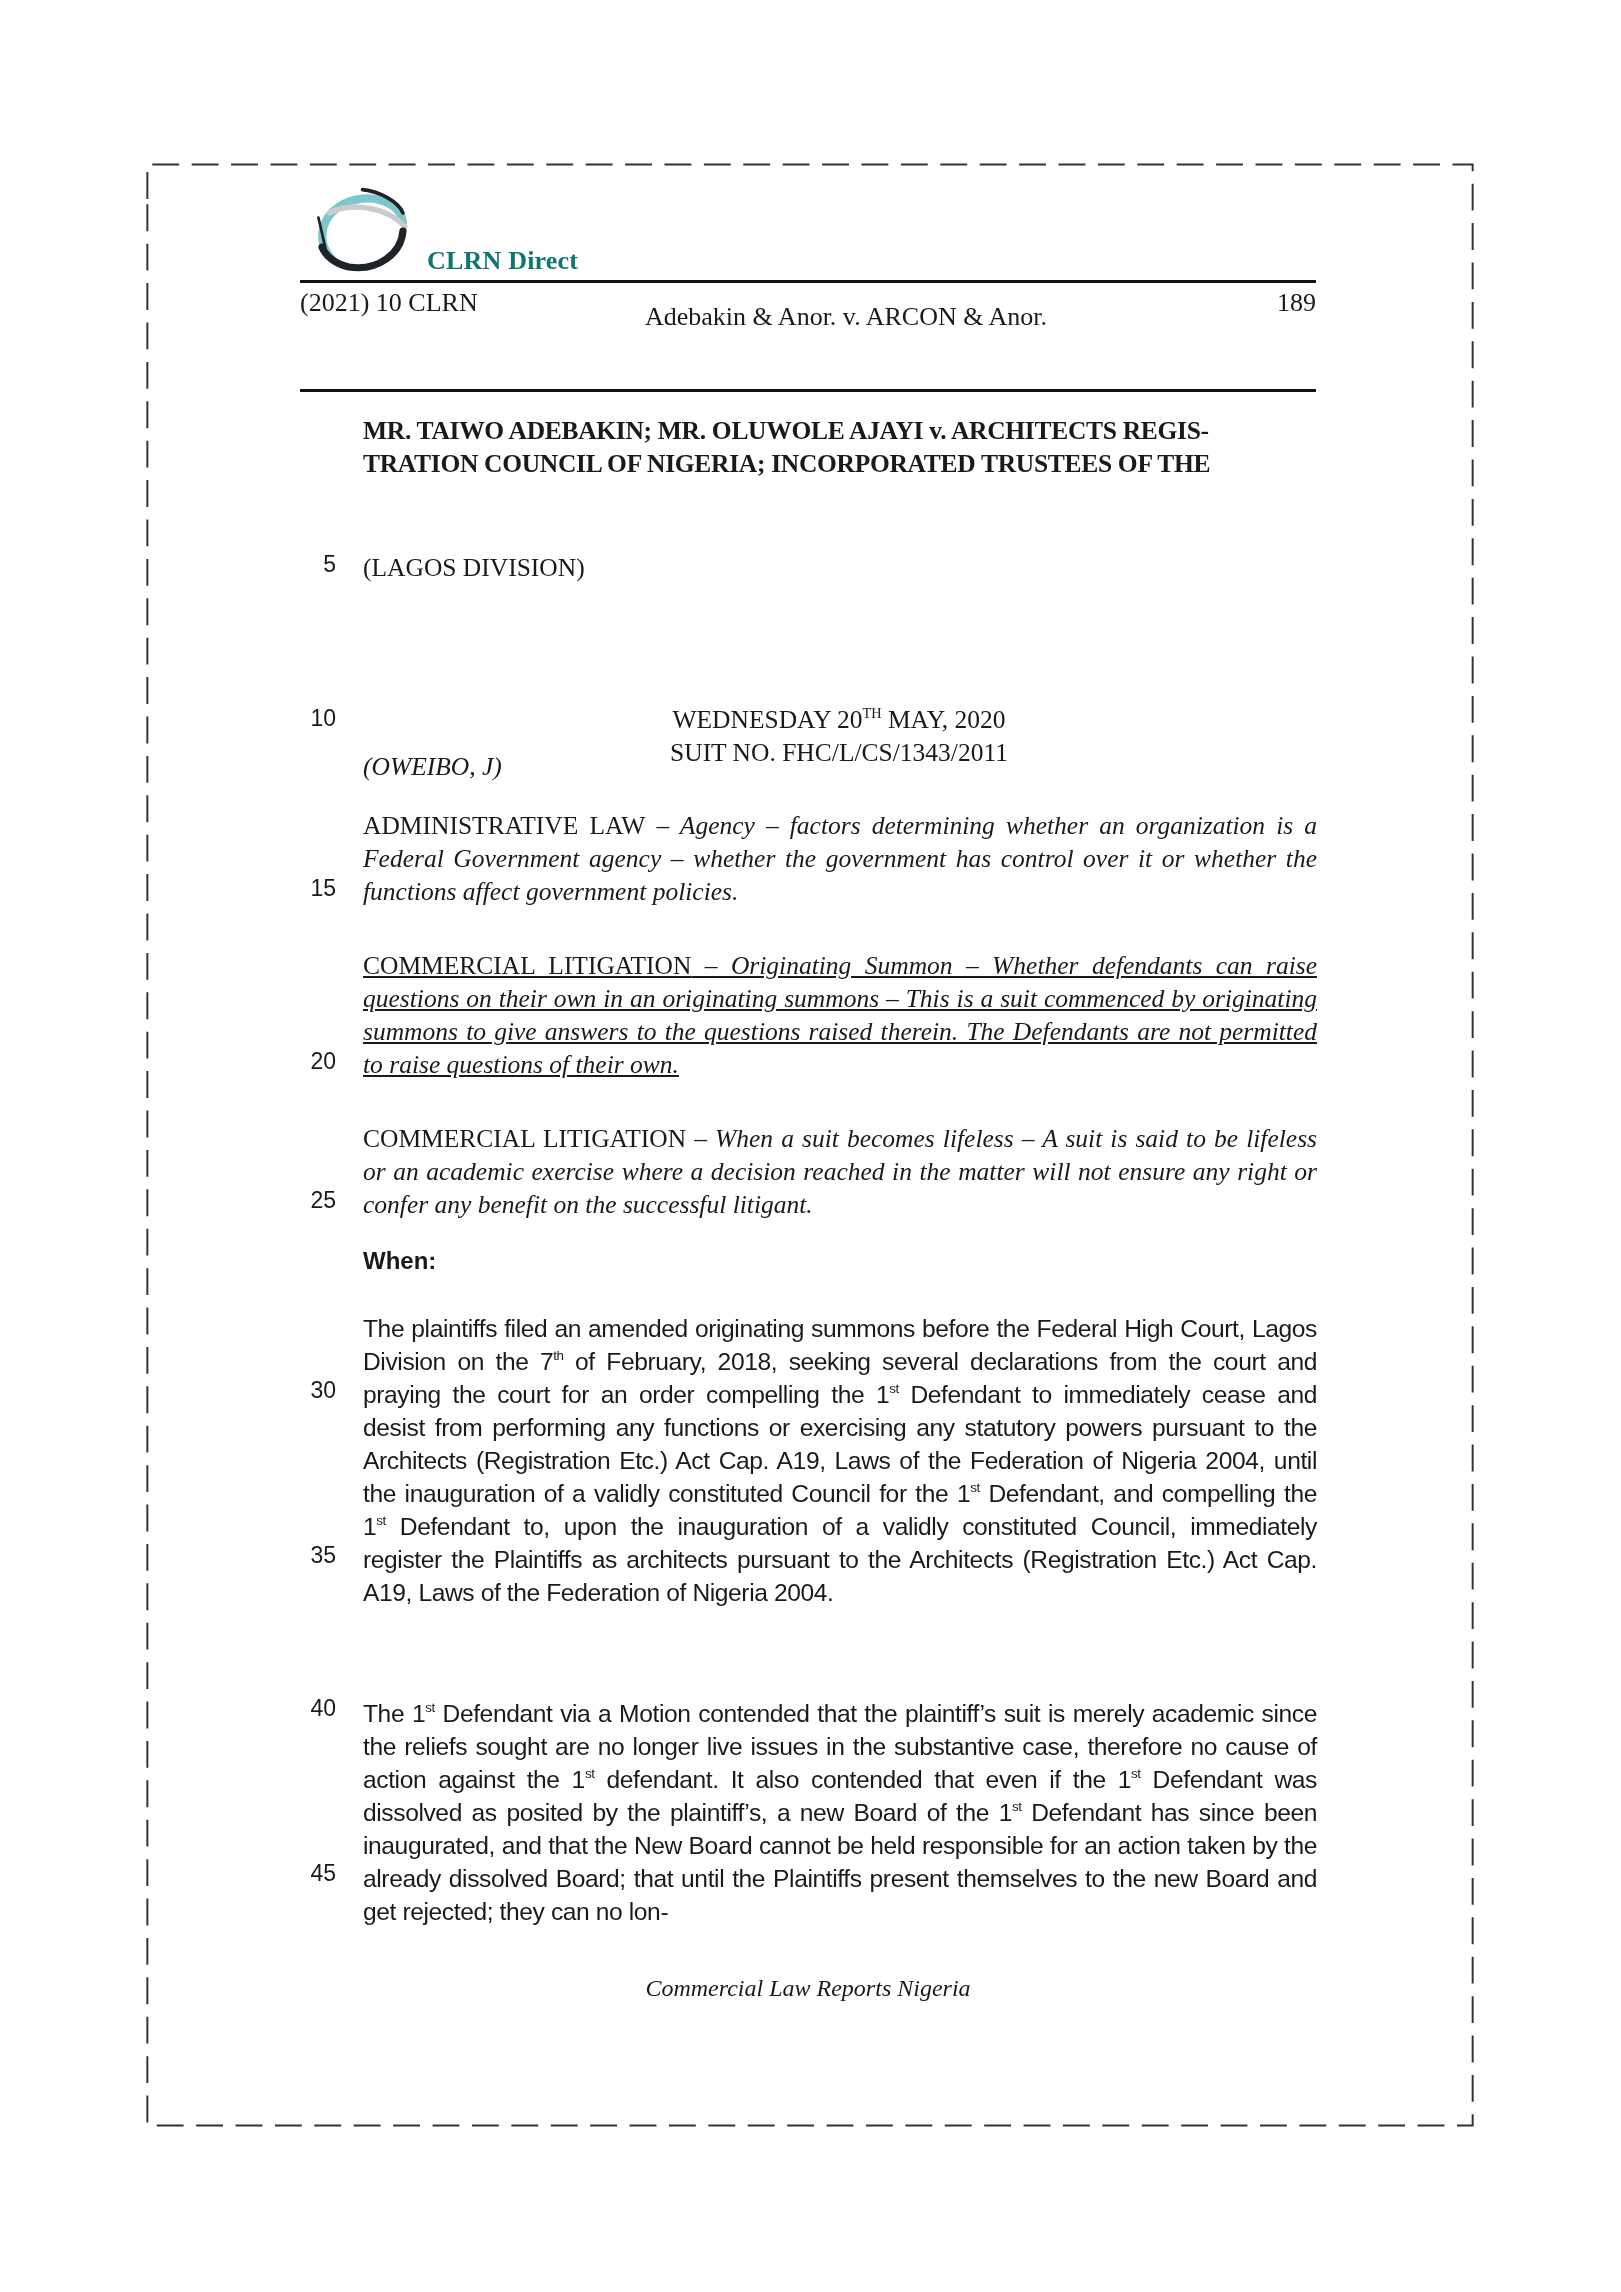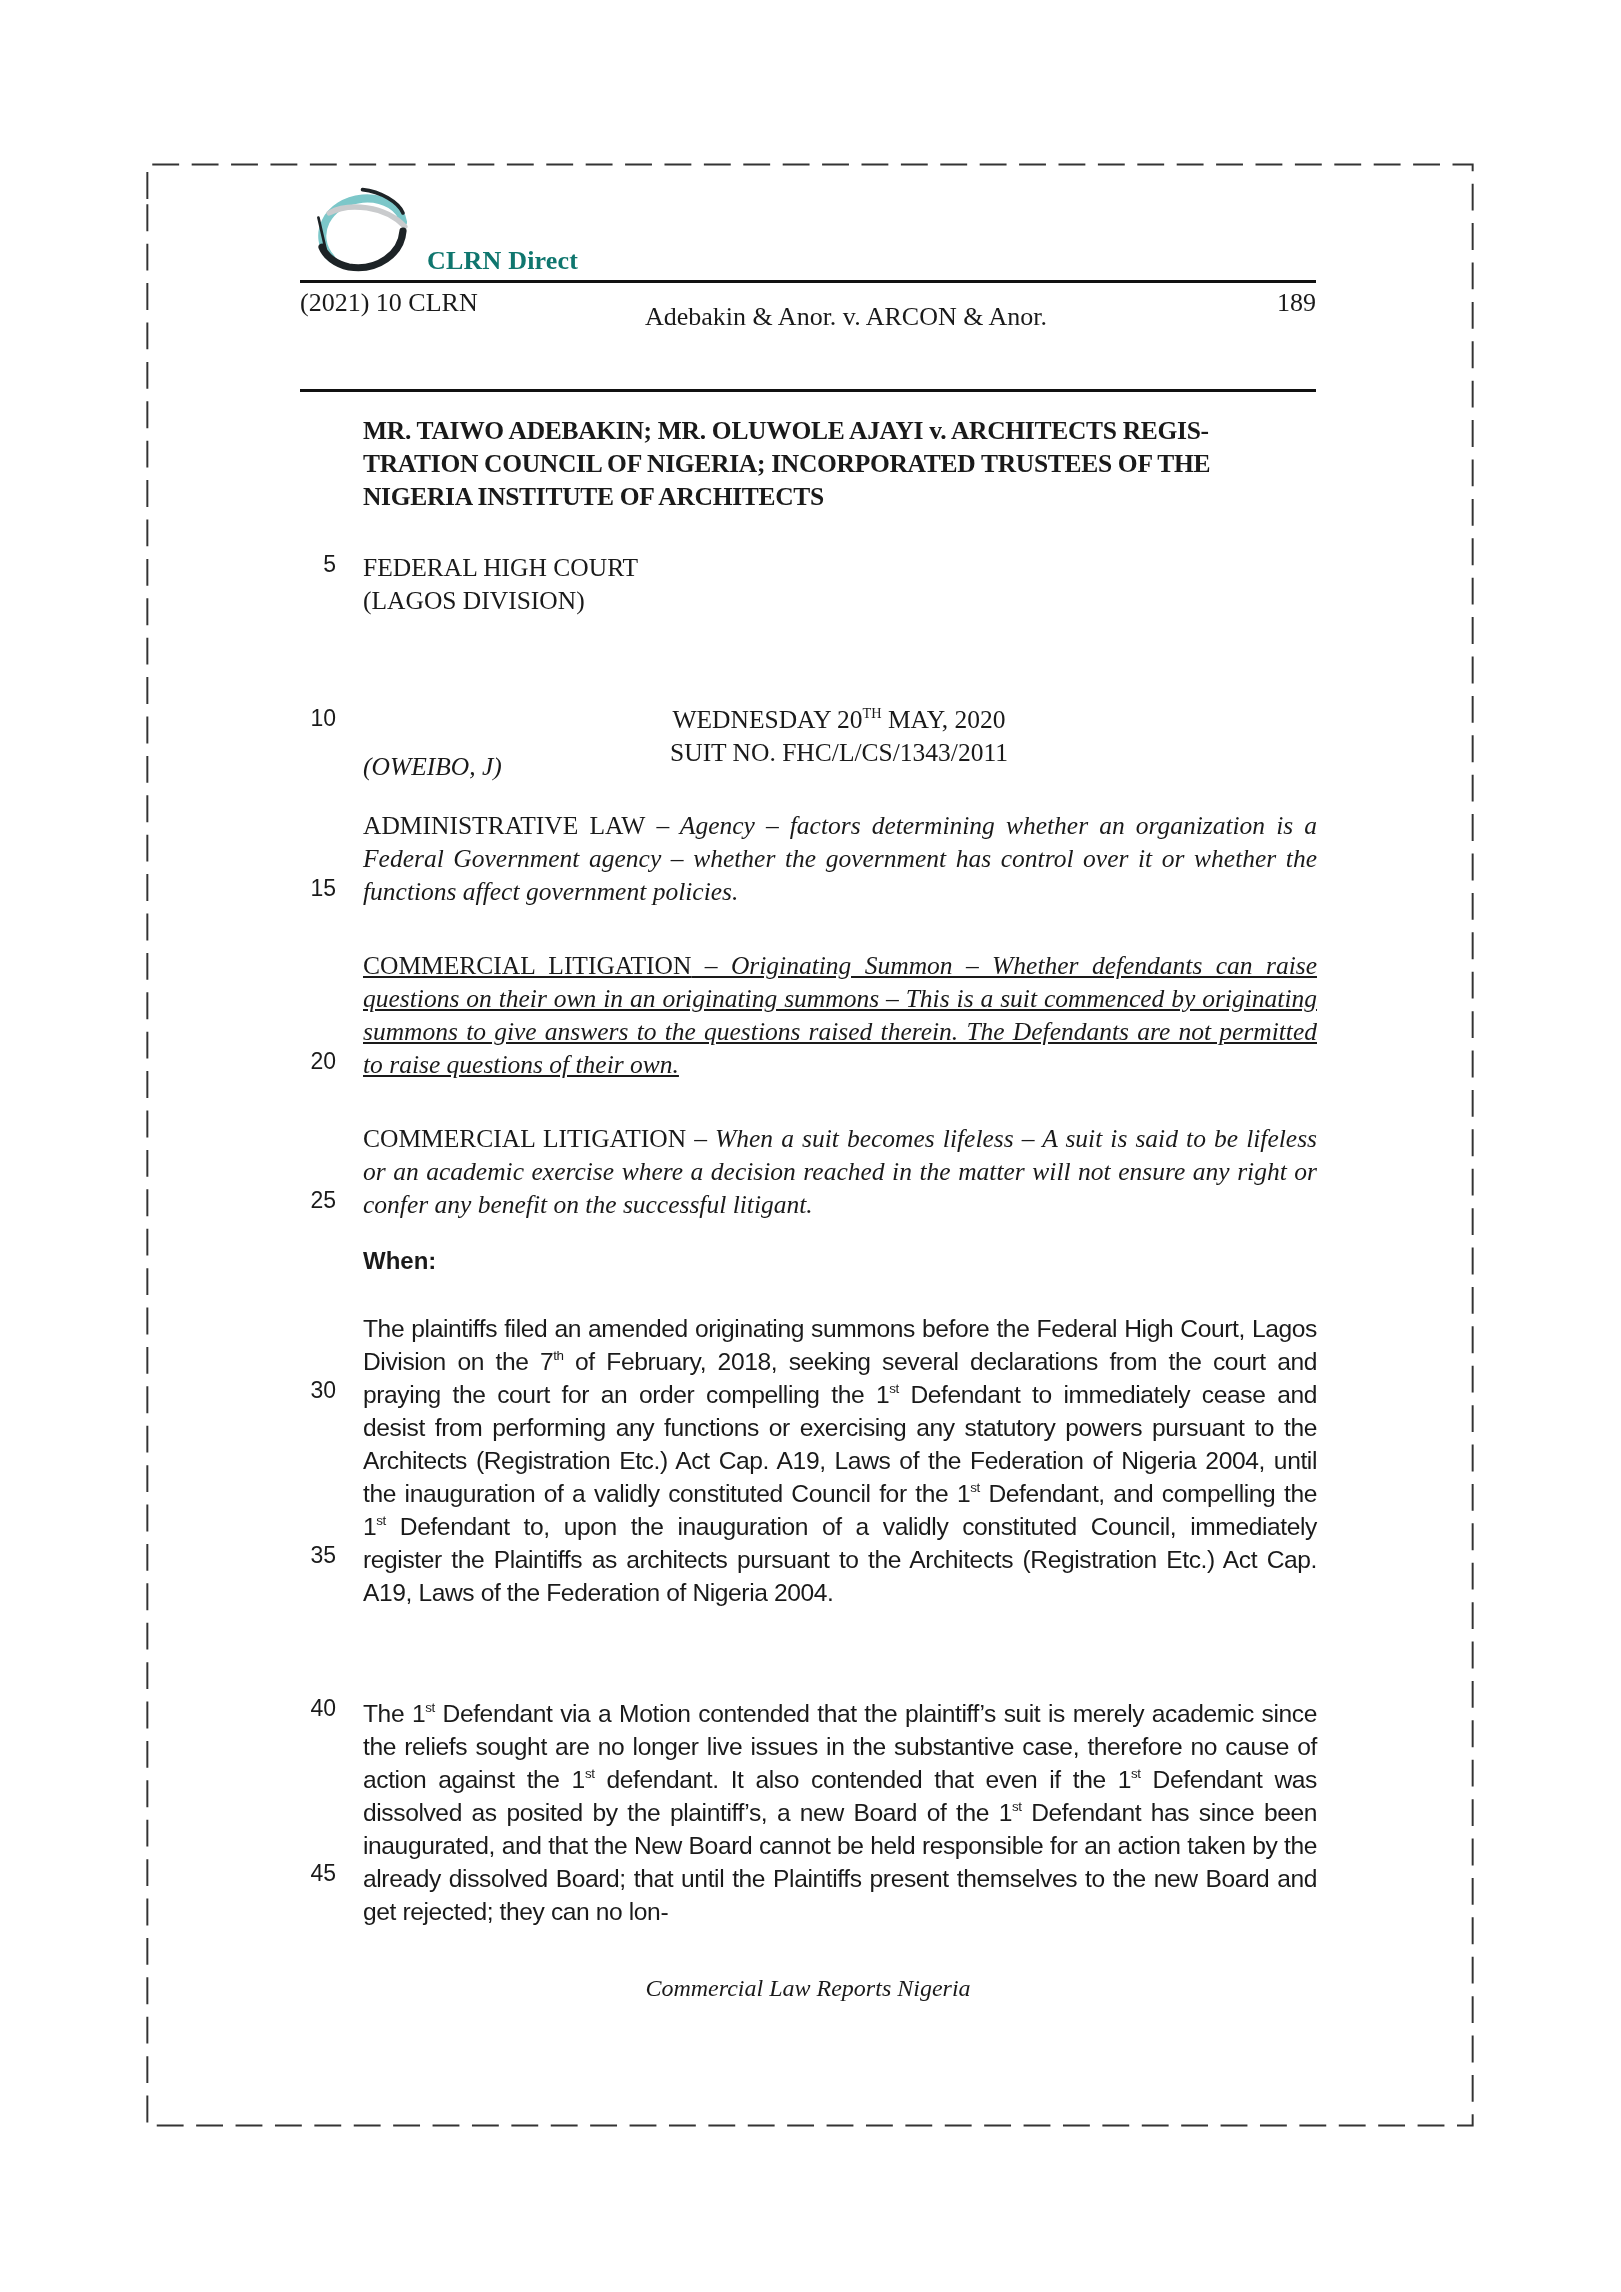--- a/index.html
+++ b/index.html
@@ -88,25 +88,23 @@
   <span class="ln" style="top:869px">20</span>
   <span class="ln" style="top:1008px">25</span>
   <span class="ln" style="top:1198px">30</span>
   <span class="ln" style="top:1363px">35</span>
   <span class="ln" style="top:1516px">40</span>
   <span class="ln" style="top:1681px">45</span>
 
   <div class="content serif parties">
     <div>MR. TAIWO ADEBAKIN; MR. OLUWOLE AJAYI v. ARCHITECTS REGIS-</div>
     <div>TRATION COUNCIL OF NIGERIA; INCORPORATED TRUSTEES OF THE</div>
-    <div>NIGERIA INSTITUTE OF ARCHITECTS</div>
   </div>
 
   <div class="content serif court">
-    <div>FEDERAL HIGH COURT</div>
     <div>(LAGOS DIVISION)</div>
   </div>
 
   <div class="content serif dateblock">
     <div><span>WEDNESDAY 20</span><sup>TH</sup><span> MAY, 2020</span></div>
     <div>SUIT NO. FHC/L/CS/1343/2011</div>
   </div>
 
   <div class="content serif judge">(OWEIBO, J)</div>
 

